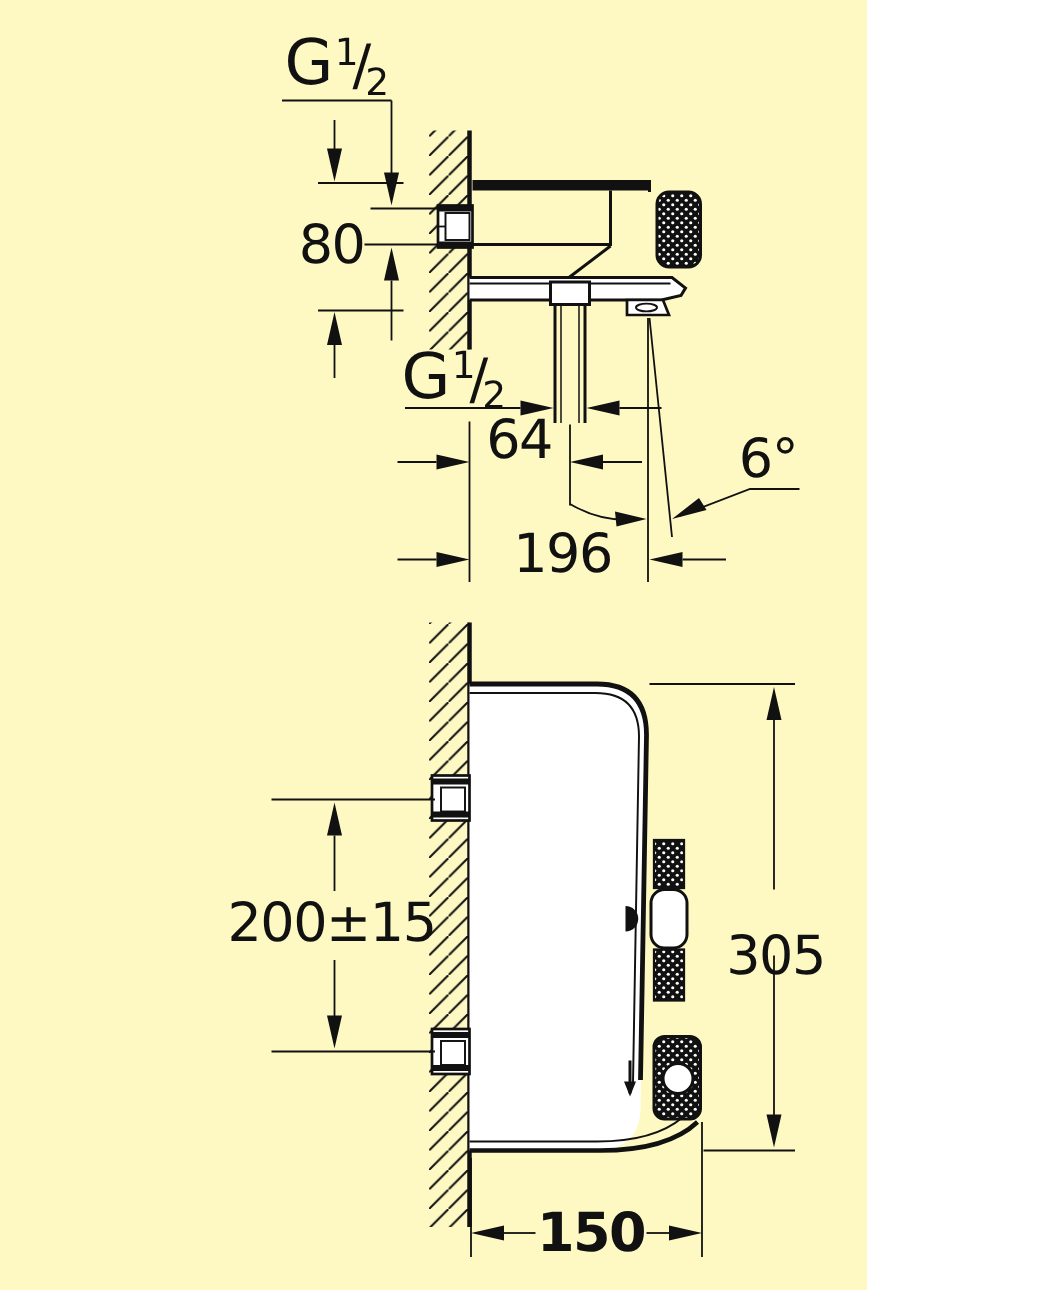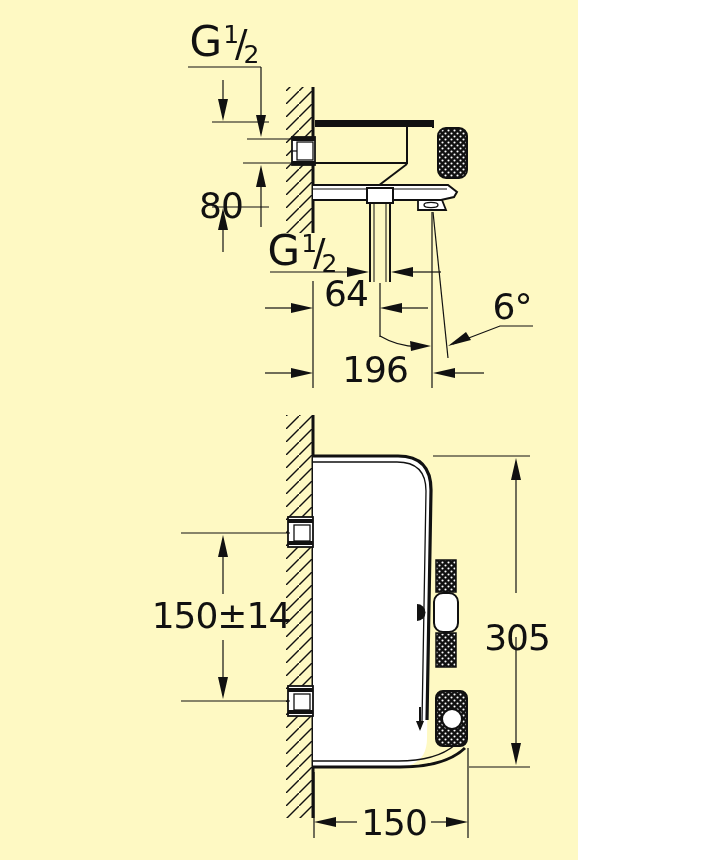--- a/index.html
+++ b/index.html
@@ -184,29 +184,29 @@
         <polygon points="314,822 336,817 336,827" fill="#111" stroke="none"></polygon>
         <line x1="336" y1="822" x2="357" y2="822"></line>
         <line x1="431" y1="822" x2="446" y2="822"></line>
         <polygon points="468,822 446,817 446,827" fill="#111" stroke="none"></polygon>
       </g>
     </g>
   </svg>
 
   <div class="dim-label g-label" style="left:224px;top:42px;"><span>G</span><span class="num">1</span><span class="fslash">/</span><span class="den">2</span></div>
 
-  <div class="dim-label" style="left:221px;top:164px;margin-top:42px;">80</div>
+  <div class="dim-label" style="left:221px;top:164px;">80</div>
 
   <div class="dim-label g-label" style="left:302px;top:251px;"><span>G</span><span class="num">1</span><span class="fslash">/</span><span class="den">2</span></div>
 
   <div class="dim-label" style="left:346px;top:294px;">64</div>
 
   <div class="dim-label" style="left:512px;top:307px;">6°</div>
 
   <div class="dim-label" style="left:375px;top:370px;">196</div>
 
-  <div class="dim-label" style="left:221px;top:616px;">150±14</div>
+  <div class="dim-label" style="left:221px;top:616px;">200±15</div>
 
   <div class="dim-label" style="left:517px;top:614px;margin-top:24px;">305</div>
 
-  <div class="dim-label" style="left:394px;top:823px;">150</div>
+  <div class="dim-label" style="left:394px;top:823px;font-weight:bold;">150</div>
 
 </div>
 
 </body></html>

